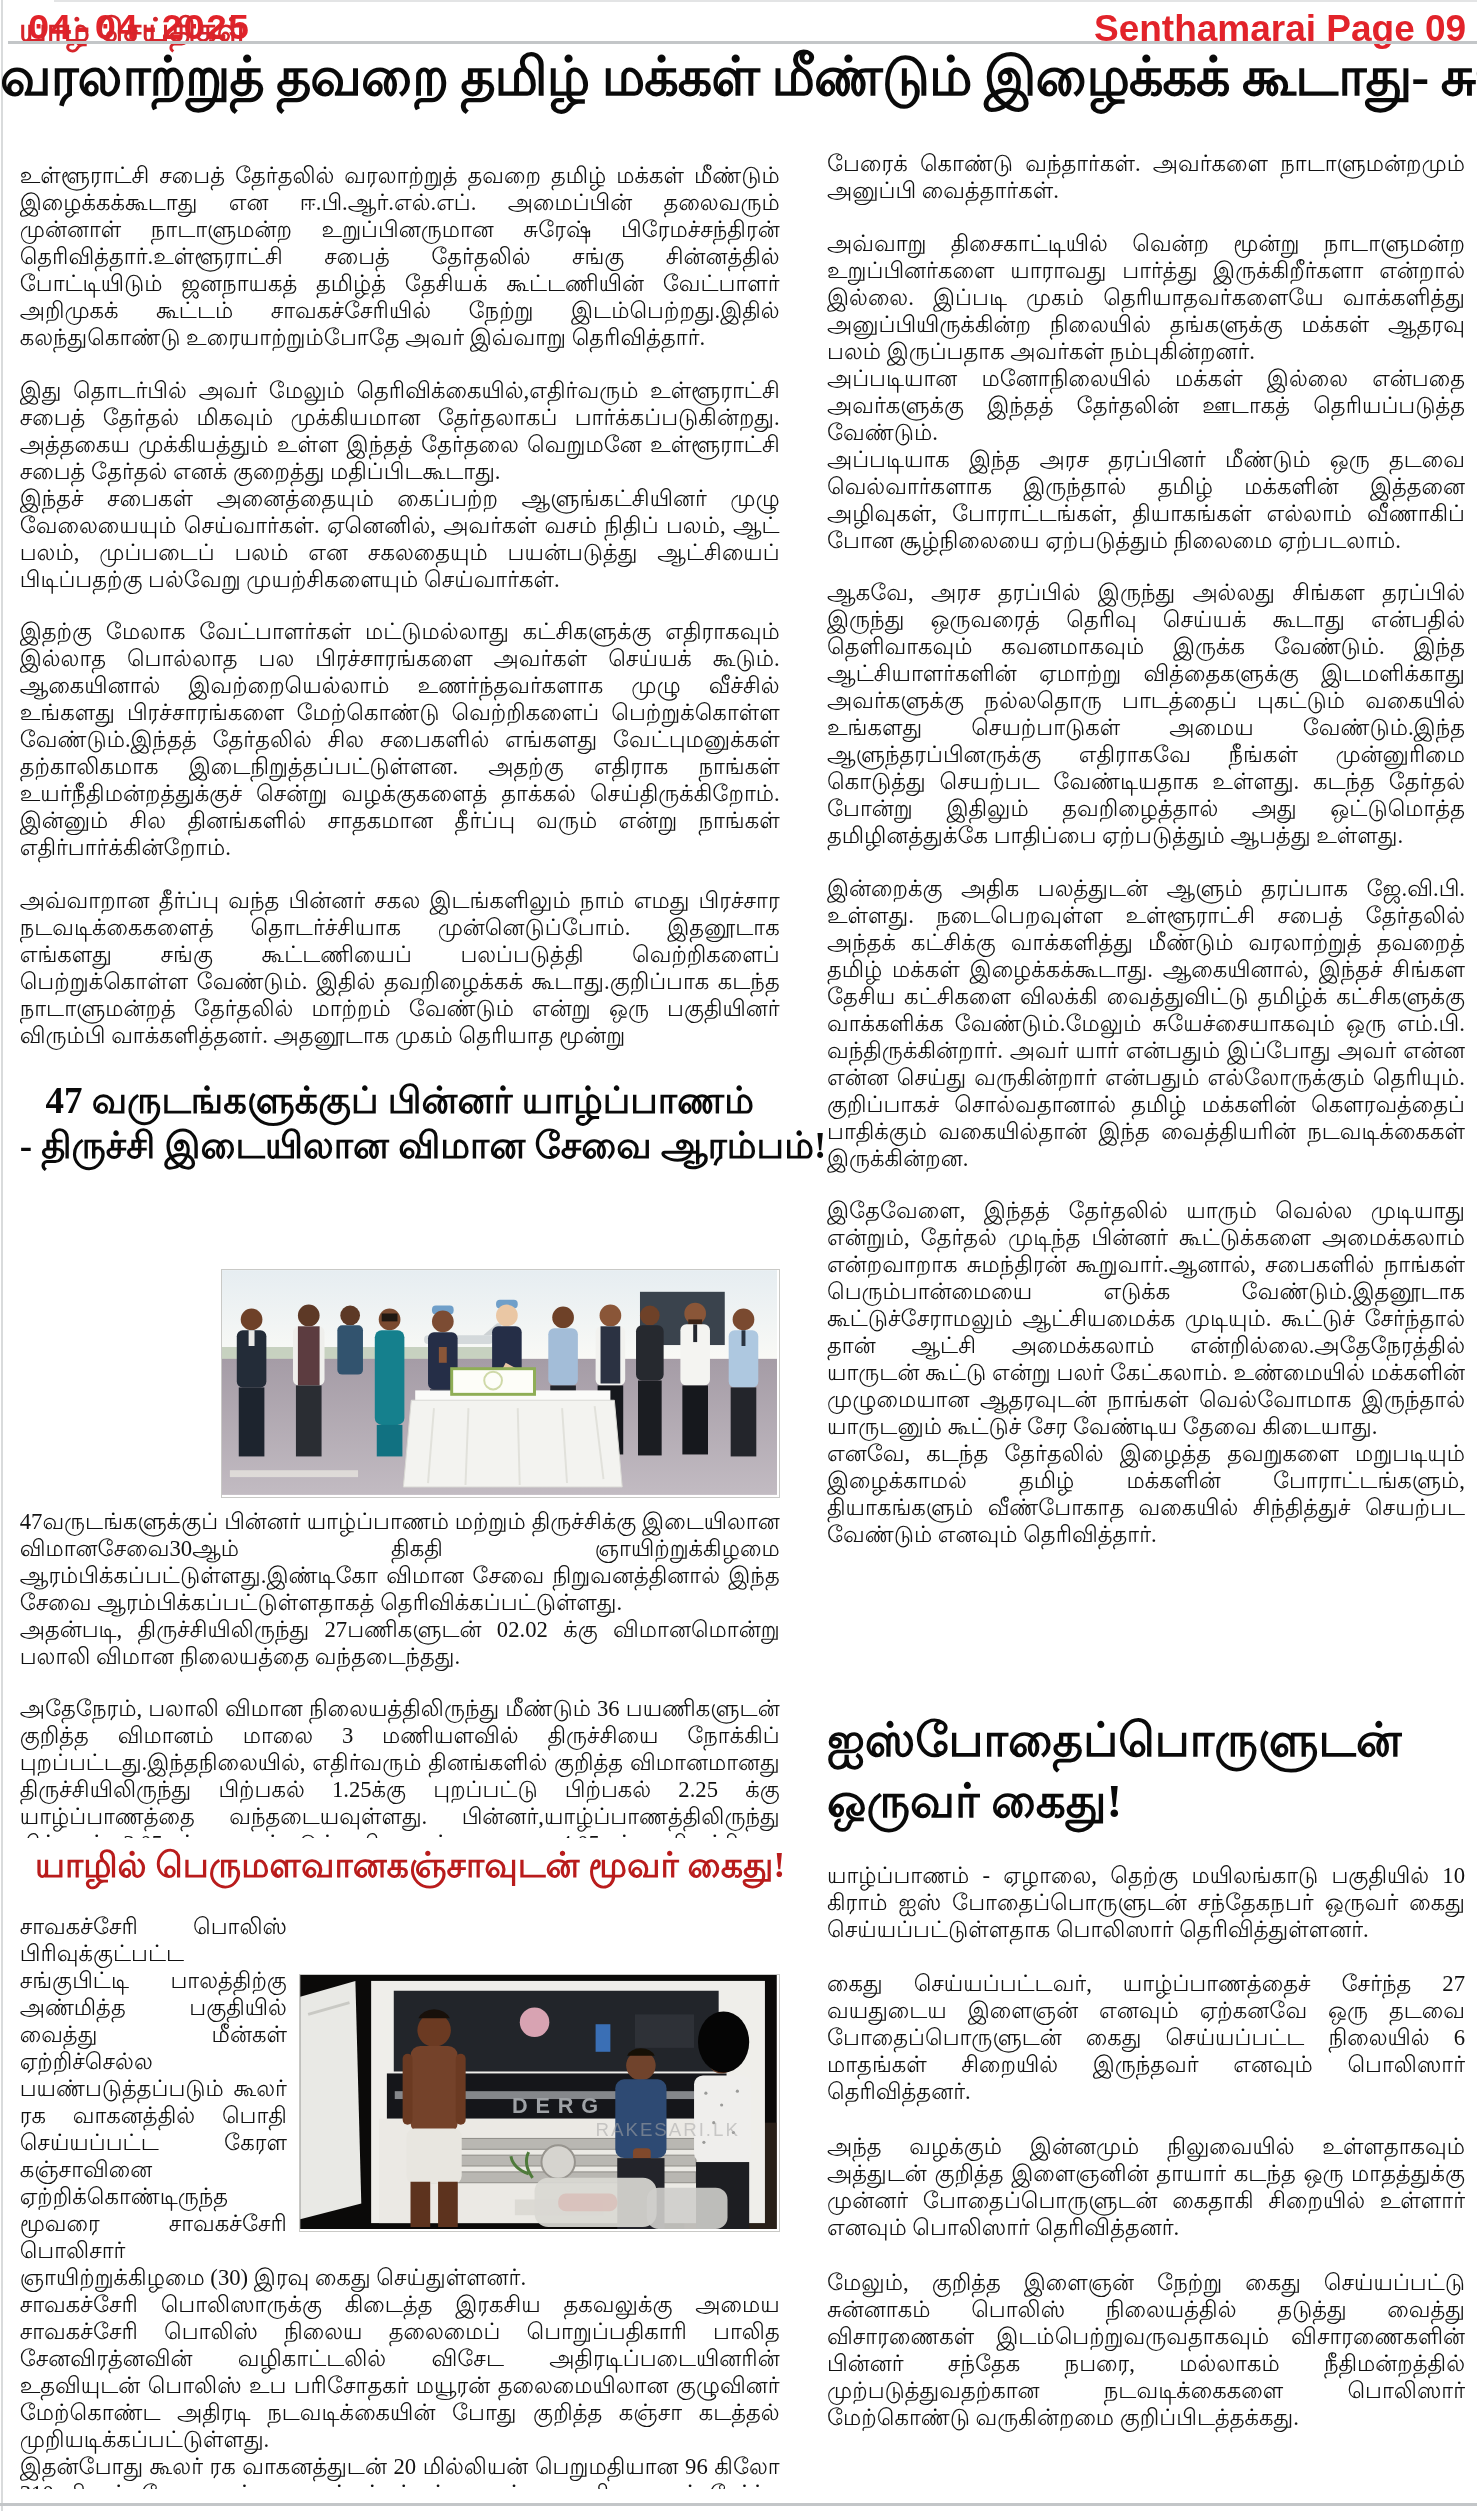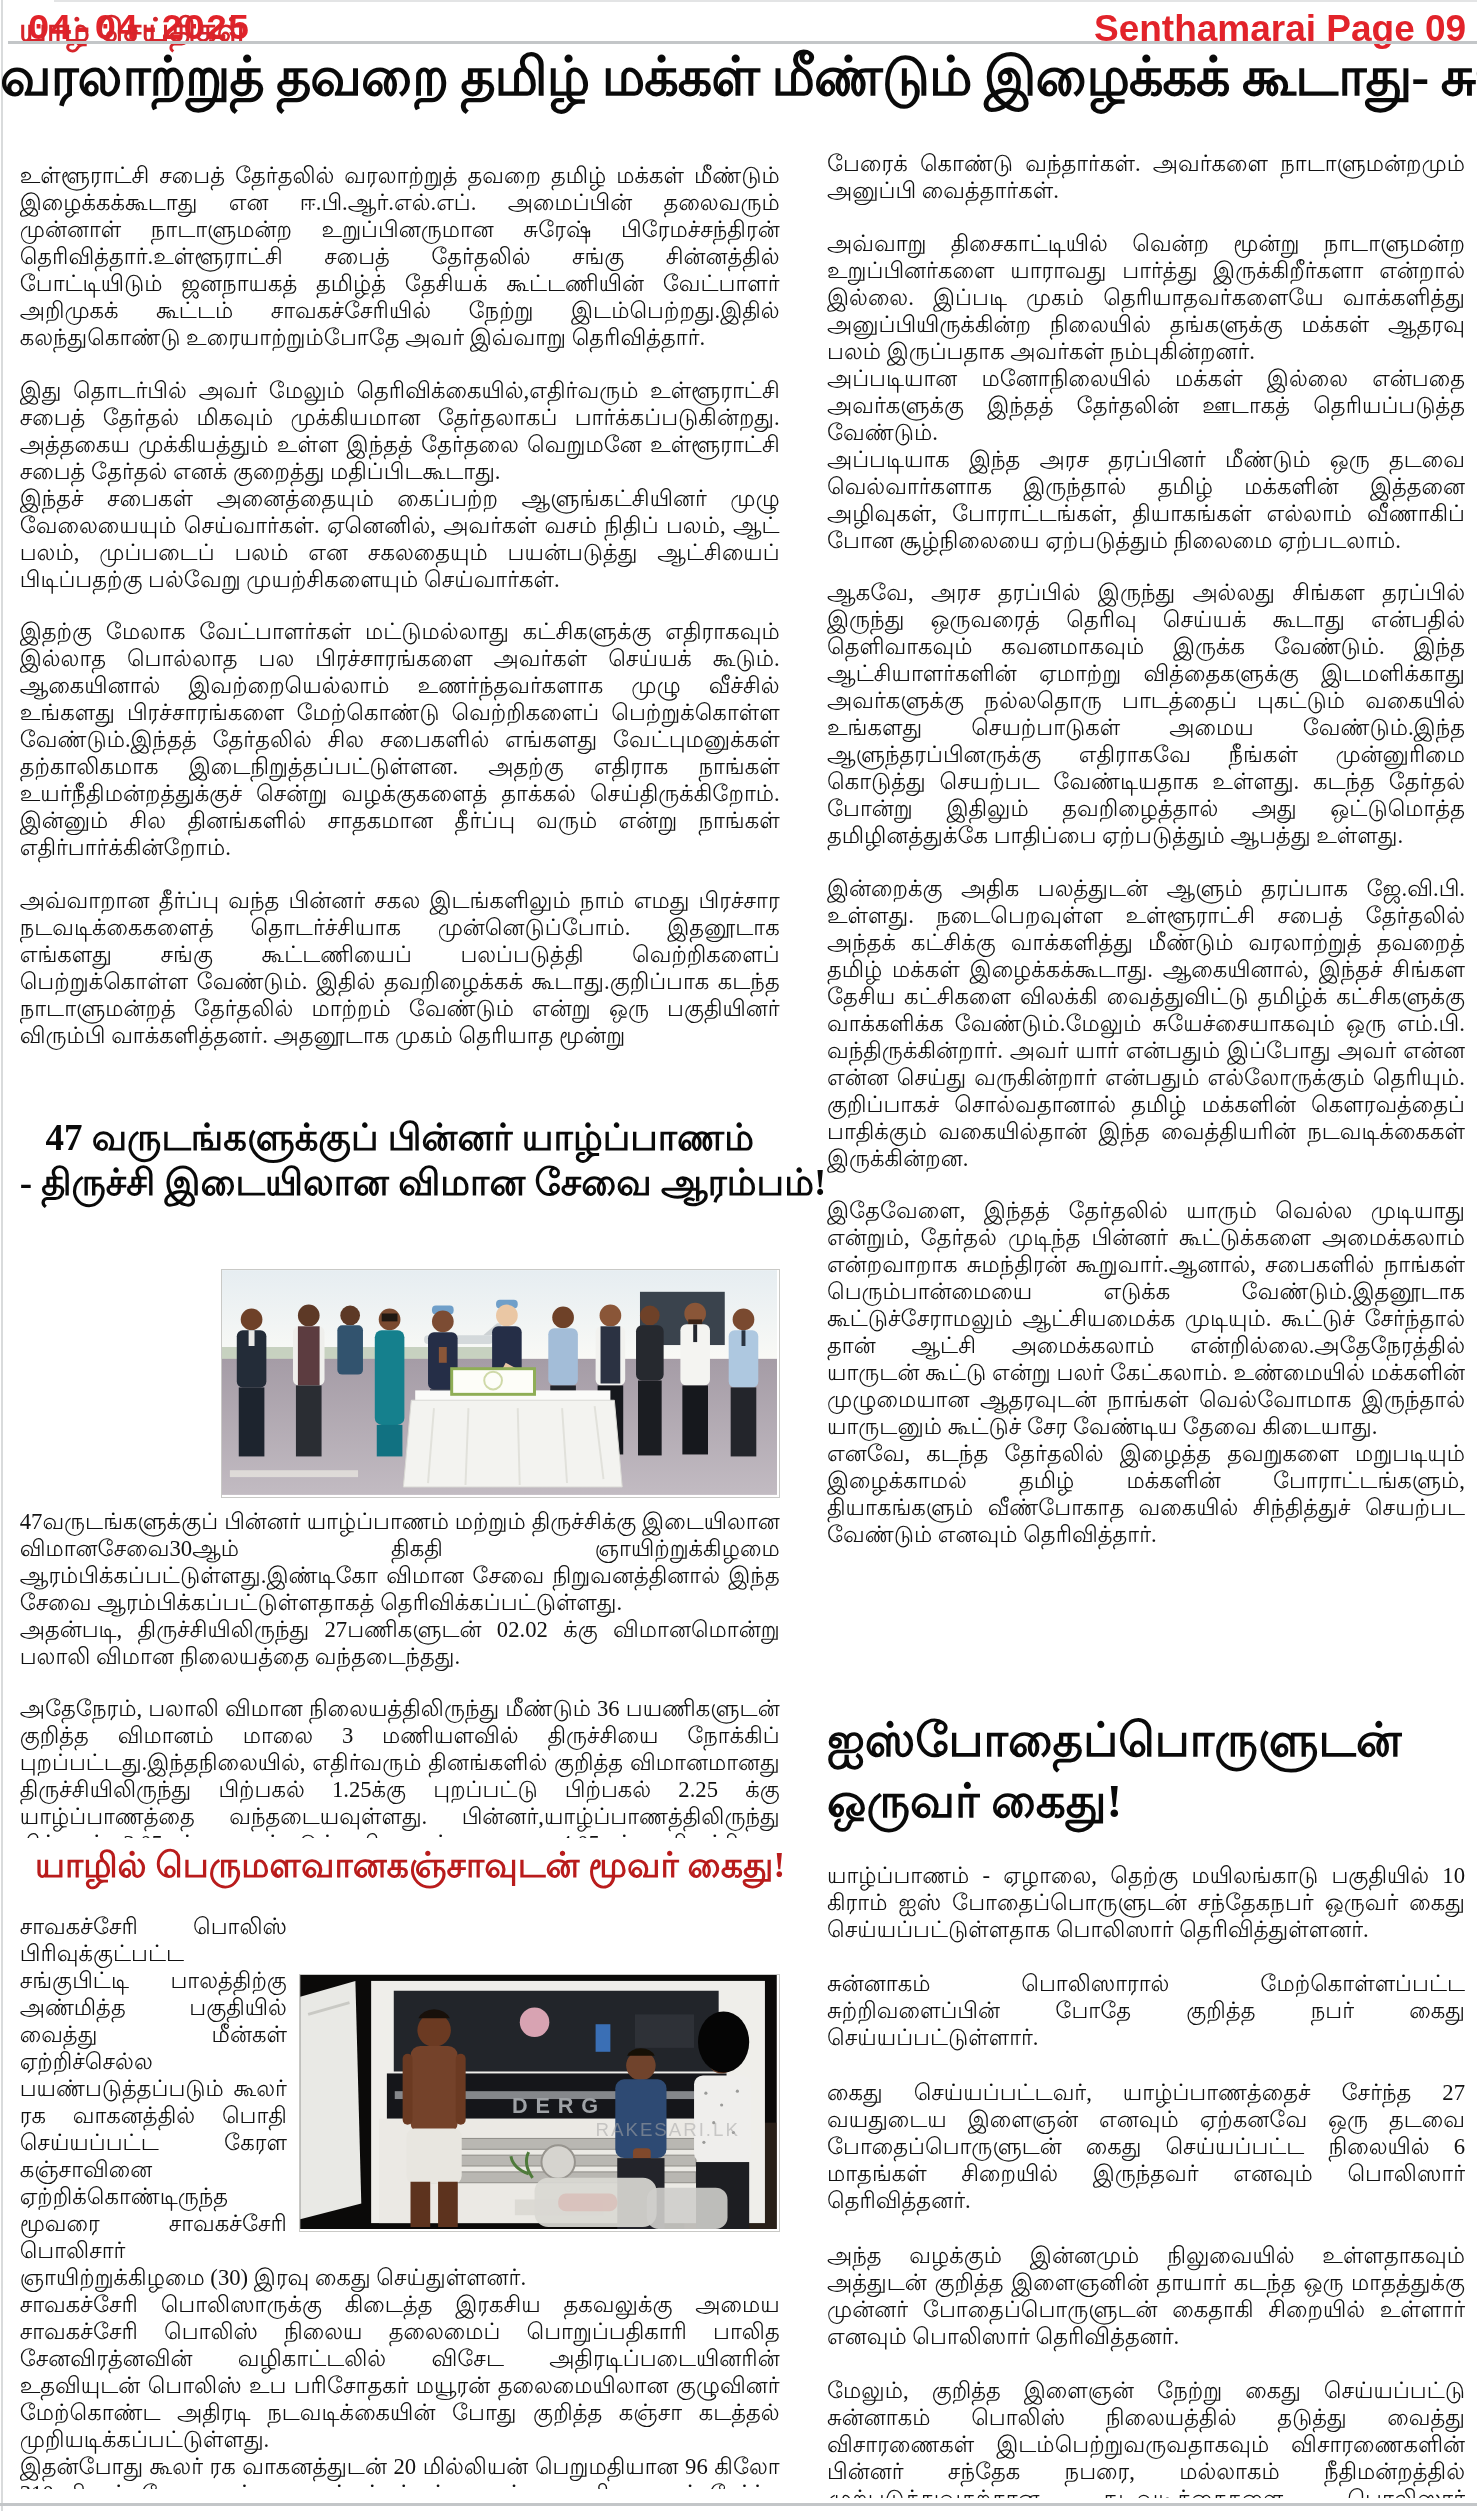--- a/index.html
+++ b/index.html
@@ -29,21 +29,21 @@
     position:absolute;left:0;top:45px;width:1478px;text-align:center;
     font-size:54px;font-weight:bold;color:#0a0a0a;letter-spacing:-1px;
     white-space:nowrap;line-height:1.2;
   }
   .bodytext{font-size:22.7px;line-height:27px;text-align:justify;}
   .bodytext p{margin:0;}
   .bodytext p.gap{margin-top:25.6px;}
   .col1{position:absolute;left:19.7px;top:162px;width:760px;height:924px;overflow:hidden;}
   .col2{position:absolute;left:827px;top:150px;width:638px;height:1539px;overflow:hidden;}
   .subhead1{
-    position:absolute;left:19.7px;top:1115px;width:760px;text-align:center;
+    position:absolute;left:19.7px;top:1078px;width:760px;text-align:center;
     font-size:37px;font-weight:bold;line-height:1.22;white-space:pre;color:#0a0a0a;
   }
   .flight-article{position:absolute;left:19.7px;top:1269px;width:760px;height:569px;overflow:hidden;}
   .photo-frame{border:1px solid #c9c9c6;background:#fff;}
   .float-photo-air{float:right;width:557px;height:227px;margin:0 0 9.9px 11.8px;}
   .subhead2{
     position:absolute;left:30px;top:1846px;width:760px;text-align:center;
     font-size:35px;font-weight:bold;white-space:nowrap;color:#b91c1c;
   }
   .ganja-article{position:absolute;left:19.7px;top:1913px;width:760px;height:576px;overflow:hidden;}
@@ -281,20 +281,19 @@
   <p class="gap">ஆகவே, அரச தரப்பில் இருந்து அல்லது சிங்கள தரப்பில் இருந்து ஒருவரைத் தெரிவு செய்யக் கூடாது என்பதில் தெளிவாகவும் கவனமாகவும் இருக்க வேண்டும். இந்த ஆட்சியாளர்களின் ஏமாற்று வித்தைகளுக்கு இடமளிக்காது அவர்களுக்கு நல்லதொரு பாடத்தைப் புகட்டும் வகையில் உங்களது செயற்பாடுகள் அமைய வேண்டும்.இந்த ஆளுந்தரப்பினருக்கு எதிராகவே நீங்கள் முன்னுரிமை கொடுத்து செயற்பட வேண்டியதாக உள்ளது. கடந்த தேர்தல் போன்று இதிலும் தவறிழைத்தால் அது ஒட்டுமொத்த தமிழினத்துக்கே பாதிப்பை ஏற்படுத்தும் ஆபத்து உள்ளது.</p>
   <p class="gap">இன்றைக்கு அதிக பலத்துடன் ஆளும் தரப்பாக ஜே.வி.பி. உள்ளது. நடைபெறவுள்ள உள்ளூராட்சி சபைத் தேர்தலில் அந்தக் கட்சிக்கு வாக்களித்து மீண்டும் வரலாற்றுத் தவறைத் தமிழ் மக்கள் இழைக்கக்கூடாது. ஆகையினால், இந்தச் சிங்கள தேசிய கட்சிகளை விலக்கி வைத்துவிட்டு தமிழ்க் கட்சிகளுக்கு வாக்களிக்க வேண்டும்.மேலும் சுயேச்சையாகவும் ஒரு எம்.பி. வந்திருக்கின்றார். அவர் யார் என்பதும் இப்போது அவர் என்ன என்ன செய்து வருகின்றார் என்பதும் எல்லோருக்கும் தெரியும். குறிப்பாகச் சொல்வதானால் தமிழ் மக்களின் கௌரவத்தைப் பாதிக்கும் வகையில்தான் இந்த வைத்தியரின் நடவடிக்கைகள் இருக்கின்றன.</p>
   <p class="gap">இதேவேளை, இந்தத் தேர்தலில் யாரும் வெல்ல முடியாது என்றும், தேர்தல் முடிந்த பின்னர் கூட்டுக்களை அமைக்கலாம் என்றவாறாக சுமந்திரன் கூறுவார்.ஆனால், சபைகளில் நாங்கள் பெரும்பான்மையை எடுக்க வேண்டும்.இதனூடாக கூட்டுச்சேராமலும் ஆட்சியமைக்க முடியும். கூட்டுச் சேர்ந்தால் தான் ஆட்சி அமைக்கலாம் என்றில்லை.அதேநேரத்தில் யாருடன் கூட்டு என்று பலர் கேட்கலாம். உண்மையில் மக்களின் முழுமையான ஆதரவுடன் நாங்கள் வெல்வோமாக இருந்தால் யாருடனும் கூட்டுச் சேர வேண்டிய தேவை கிடையாது.</p>
   <p>எனவே, கடந்த தேர்தலில் இழைத்த தவறுகளை மறுபடியும் இழைக்காமல் தமிழ் மக்களின் போராட்டங்களும், தியாகங்களும் வீண்போகாத வகையில் சிந்தித்துச் செயற்பட வேண்டும் எனவும் தெரிவித்தார்.</p>
 </div>
 
 <div class="ice-article bodytext">
   <div class="ice-headline">ஐஸ்போதைப்பொருளுடன்
 ஒருவர் கைது!</div>
   <p>யாழ்ப்பாணம் - ஏழாலை, தெற்கு மயிலங்காடு பகுதியில் 10 கிராம் ஐஸ் போதைப்பொருளுடன் சந்தேகநபர் ஒருவர் கைது செய்யப்பட்டுள்ளதாக பொலிஸார் தெரிவித்துள்ளனர்.</p>
-  <p class="gap">சுன்னாகம் பொலிஸாரால் மேற்கொள்ளப்பட்ட சுற்றிவளைப்பின் போதே குறித்த நபர் கைது செய்யப்பட்டுள்ளார்.</p>
   <p class="gap">கைது செய்யப்பட்டவர், யாழ்ப்பாணத்தைச் சேர்ந்த 27 வயதுடைய இளைஞன் எனவும் ஏற்கனவே ஒரு தடவை போதைப்பொருளுடன் கைது செய்யப்பட்ட நிலையில் 6 மாதங்கள் சிறையில் இருந்தவர் எனவும் பொலிஸார் தெரிவித்தனர்.</p>
   <p class="gap">அந்த வழக்கும் இன்னமும் நிலுவையில் உள்ளதாகவும் அத்துடன் குறித்த இளைஞனின் தாயார் கடந்த ஒரு மாதத்துக்கு முன்னர் போதைப்பொருளுடன் கைதாகி சிறையில் உள்ளார் எனவும் பொலிஸார் தெரிவித்தனர்.</p>
   <p class="gap">மேலும், குறித்த இளைஞன் நேற்று கைது செய்யப்பட்டு சுன்னாகம் பொலிஸ் நிலையத்தில் தடுத்து வைத்து விசாரணைகள் இடம்பெற்றுவருவதாகவும் விசாரணைகளின் பின்னர் சந்தேக நபரை, மல்லாகம் நீதிமன்றத்தில் முற்படுத்துவதற்கான நடவடிக்கைகளை பொலிஸார் மேற்கொண்டு வருகின்றமை குறிப்பிடத்தக்கது.</p>
 </div>
 
 <div class="rule" style="left:0;top:2503px;width:1478px;height:3px;"></div>
 
 
 </body></html>

